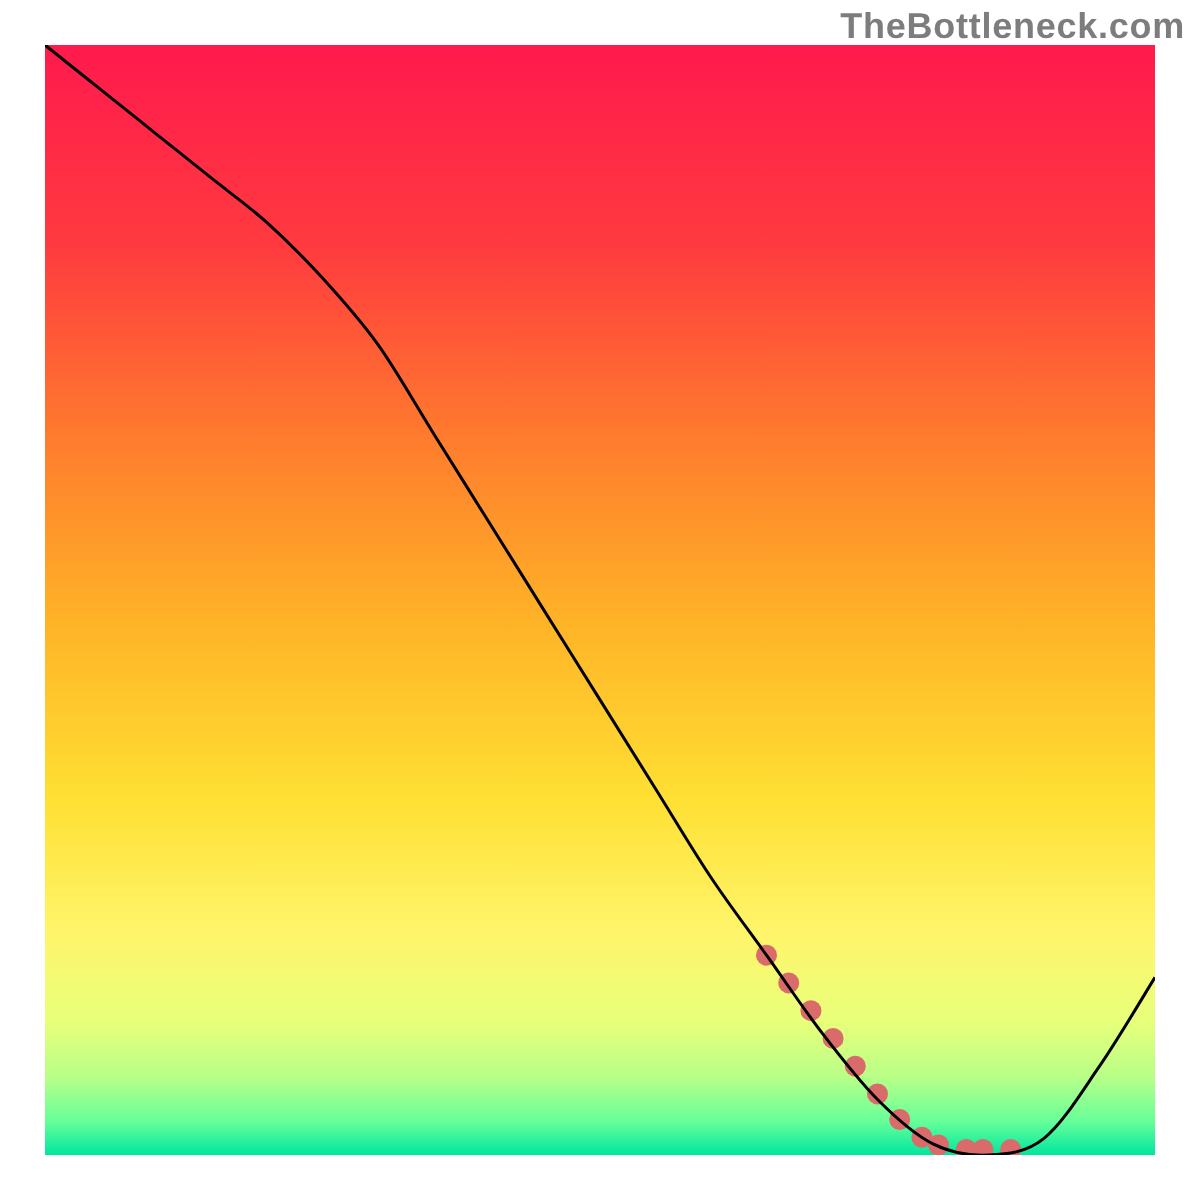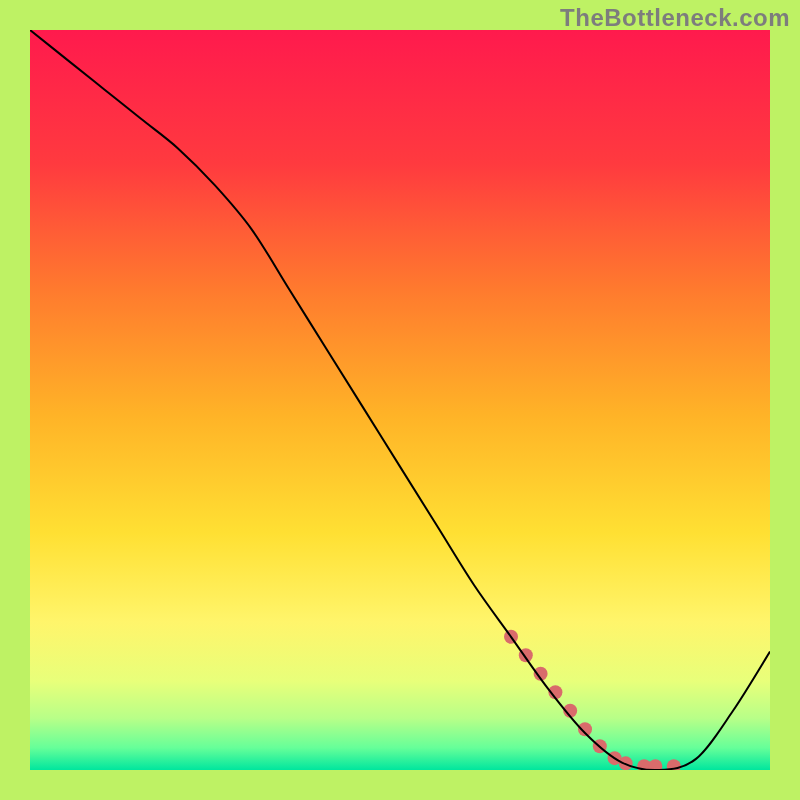--- a/index.html
+++ b/index.html
@@ -8,21 +8,21 @@
     width: 800px;
     height: 800px;
     background: #000;
     overflow: hidden;
     font-family: Arial, Helvetica, sans-serif;
   }
   .container {
     position: relative;
     width: 800px;
     height: 800px;
-    background: #bef264;
+    background: #ffffff;
   }
   .watermark {
     position: absolute;
     top: 4px;
     right: 10px;
     color: #7d7d7d;
     font-size: 24px;
     font-weight: 600;
     letter-spacing: 0.5px;
     z-index: 5;

